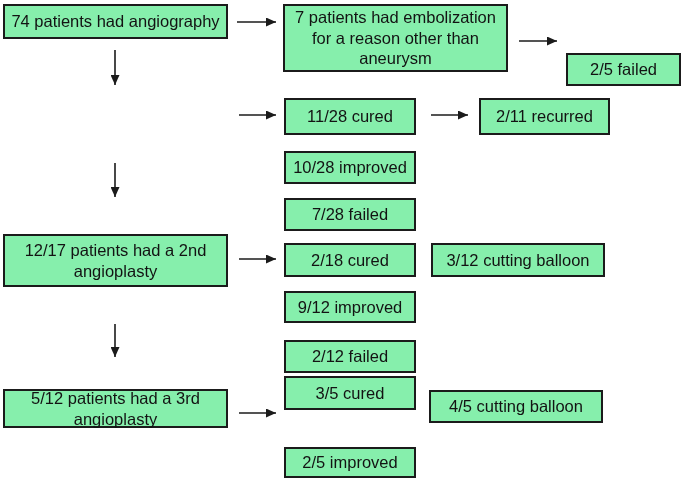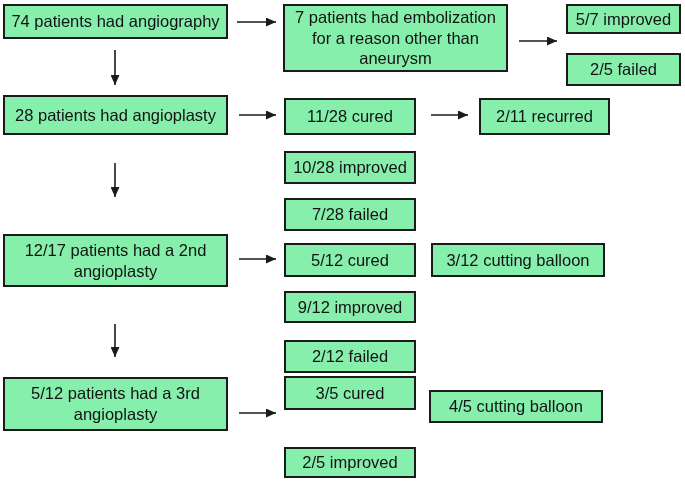--- a/index.html
+++ b/index.html
@@ -63,45 +63,43 @@
     <line class="edge" x1="115" y1="163" x2="115" y2="197" marker-end="url(#arrowhead)"></line>
     <line class="edge" x1="239" y1="259" x2="276" y2="259" marker-end="url(#arrowhead)"></line>
     <line class="edge" x1="115" y1="324" x2="115" y2="357" marker-end="url(#arrowhead)"></line>
     <line class="edge" x1="239" y1="413" x2="276" y2="413" marker-end="url(#arrowhead)"></line>
   </svg>
 
   <div class="node nowrap" style="left:3px;   top:4px;   width:225px; height:35px">74 patients had angiography</div>
 
   <div class="node" style="left:283px; top:4px;   width:225px; height:68px">7 patients had embolization for a reason other than aneurysm</div>
 
-  <div class="node nowrap" style="left:566px; top:4px;   width:115px; height:30px">5/7 improved</div>
 
   <div class="node nowrap" style="left:566px; top:53px;  width:115px; height:33px">2/5 failed</div>
 
-  <div class="node nowrap" style="left:3px;   top:95px;  width:225px; height:40px">28 patients had angioplasty</div>
 
   <div class="node nowrap" style="left:284px; top:98px;  width:132px; height:37px">11/28 cured</div>
 
   <div class="node nowrap" style="left:479px; top:98px;  width:131px; height:37px">2/11 recurred</div>
 
   <div class="node nowrap" style="left:284px; top:151px; width:132px; height:33px">10/28 improved</div>
 
   <div class="node nowrap" style="left:284px; top:198px; width:132px; height:33px">7/28 failed</div>
 
   <div class="node" style="left:3px;   top:234px; width:225px; height:53px">12/17 patients had a 2nd angioplasty</div>
 
-  <div class="node nowrap" style="left:284px; top:243px; width:132px; height:34px">5/12 cured</div>
+  <div class="node nowrap" style="left:284px; top:243px; width:132px; height:34px">2/18 cured</div>
 
   <div class="node nowrap" style="left:431px; top:243px; width:174px; height:34px">3/12 cutting balloon</div>
 
   <div class="node nowrap" style="left:284px; top:291px; width:132px; height:32px">9/12 improved</div>
 
   <div class="node nowrap" style="left:284px; top:340px; width:132px; height:33px">2/12 failed</div>
 
-  <div class="node" style="left:3px;   top:377px; width:225px; height:54px">5/12 patients had a 3rd angioplasty</div>
+  <div class="node" style="left:3px;   top:389px; width:225px; height:39px">5/12 patients had a 3rd angioplasty</div>
 
   <div class="node nowrap" style="left:284px; top:376px; width:132px; height:34px">3/5 cured</div>
 
   <div class="node nowrap" style="left:429px; top:390px; width:174px; height:33px">4/5 cutting balloon</div>
 
   <div class="node nowrap" style="left:284px; top:447px; width:132px; height:31px">2/5 improved</div>
 
 </div>
 
 </body></html>

